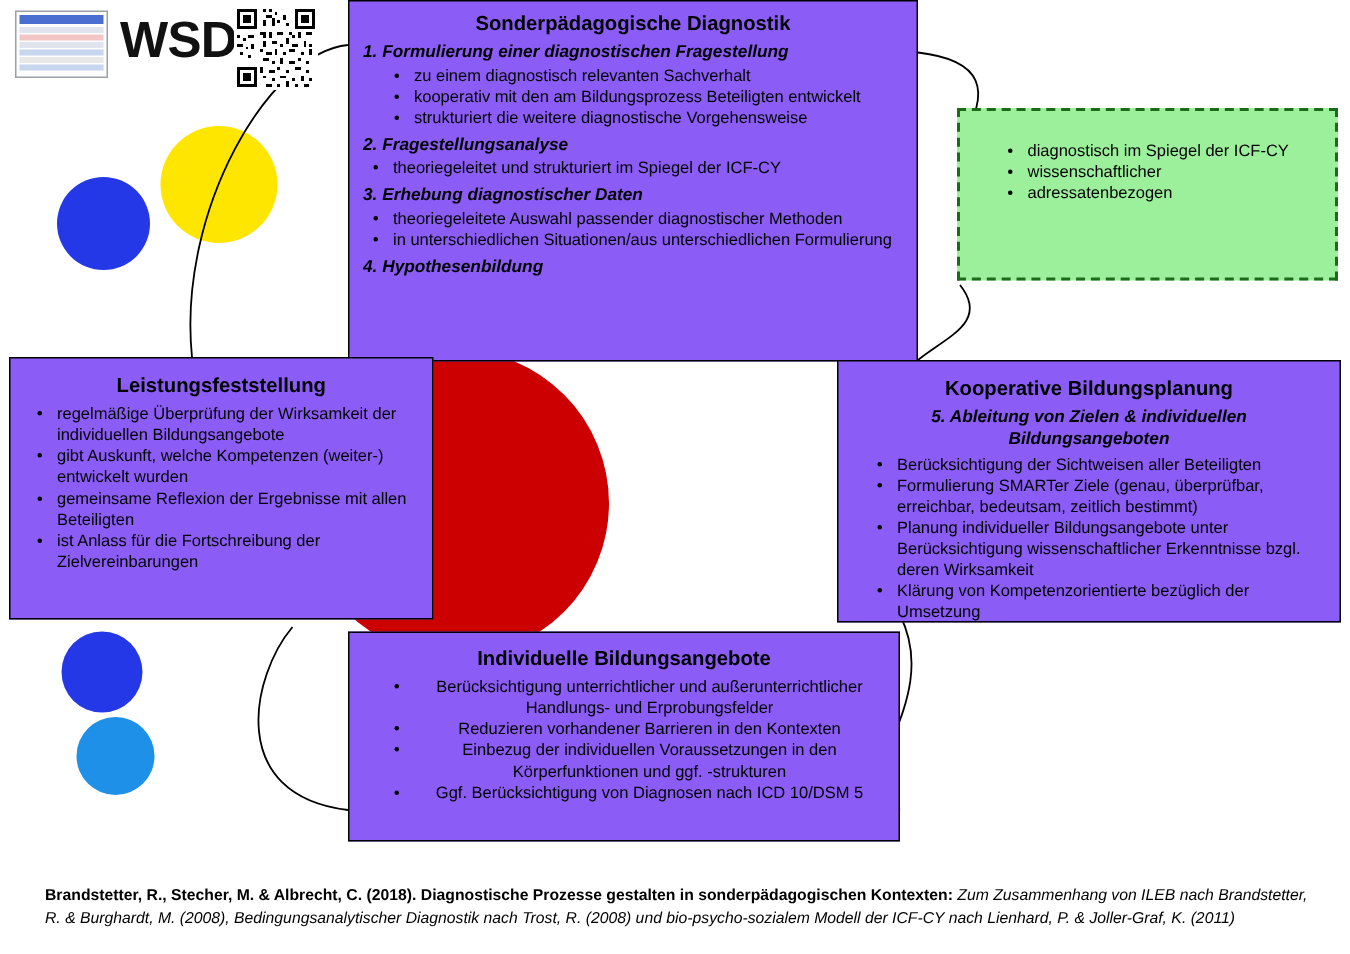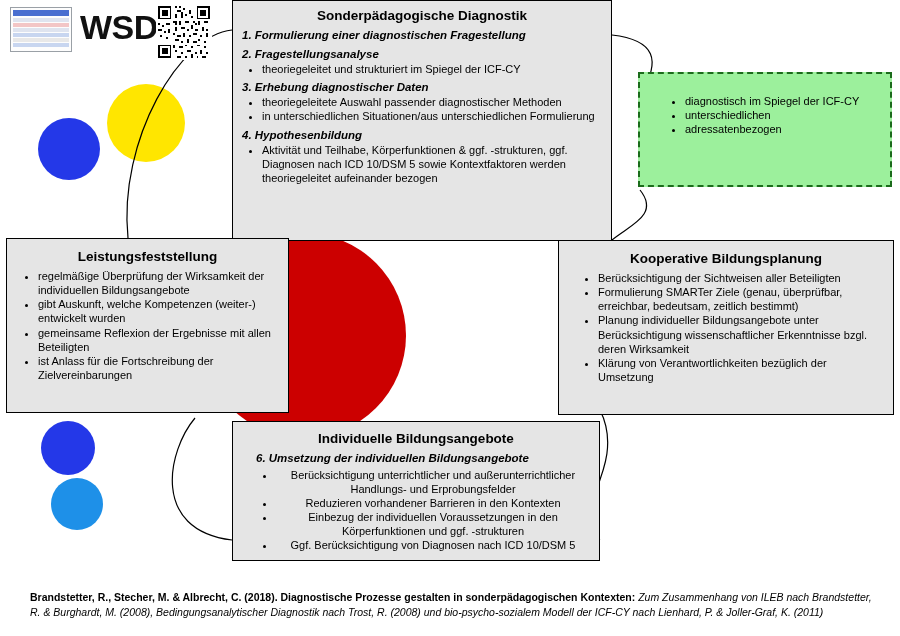--- a/index.html
+++ b/index.html
@@ -19,21 +19,21 @@
     left: 0; top: 0;
     width: 900px; height: 544px; padding-left: 32px;
   }
   .abs { position: absolute; }
 
   
   .circle { border-radius: 50%; }
 
   
   .box {
-    background: #e5e5e5;
+    background: #8b5cf6;
     border: 1px solid #000000;
     box-sizing: border-box;
   }
   .box.dashed-green {
     background: #9cf09c;
     border: 2px dashed #1b6b1b;
   }
   .box-title {
     font-weight: bold;
     font-size: 13.5px;
@@ -204,65 +204,67 @@
           <rect x="20" y="10" width="1" height="1"></rect>
       </g>
     </svg>
   </div>
 
   <div class="abs box" style="left:232px; top:0px; width:380px; height:241px;">
     <div class="inner-pad">
       <div class="box-title">Sonderpädagogische Diagnostik</div>
 
       <div class="sec-head">1. Formulierung einer diagnostischen Fragestellung</div>
+      <ul class="bullets center-ind">
+        <li>zu einem diagnostisch relevanten Sachverhalt</li>
+        <li>kooperativ mit den am Bildungsprozess Beteiligten entwickelt</li>
+        <li>strukturiert die weitere diagnostische Vorgehensweise</li>
+      </ul>
 
       <div class="sec-head">2. Fragestellungsanalyse</div>
       <ul class="bullets">
         <li>theoriegeleitet und strukturiert im Spiegel der ICF-CY</li>
       </ul>
 
       <div class="sec-head">3. Erhebung diagnostischer Daten</div>
       <ul class="bullets">
         <li>theoriegeleitete Auswahl passender diagnostischer Methoden</li>
         <li>in unterschiedlichen Situationen/aus unterschiedlichen Formulierung</li>
       </ul>
 
       <div class="sec-head">4. Hypothesenbildung</div>
-      <ul class="bullets">
-        <li>Aktivität und Teilhabe, Körperfunktionen &amp; ggf. -strukturen, ggf. Diagnosen nach ICD 10/DSM 5 sowie Kontextfaktoren werden theoriegeleitet aufeinander bezogen</li>
-      </ul>
     </div>
   </div>
 
   <div class="abs box dashed-green" style="left:638px; top:72px; width:254px; height:115px;">
     <div class="inner-pad" style="padding-top:14px;">
       <ul class="bullets" style="padding-left:36px; margin-top:6px;">
         <li>diagnostisch im Spiegel der ICF-CY</li>
-        <li>unterschiedlichen</li>
+        <li>wissenschaftlicher</li>
         <li>adressatenbezogen</li>
       </ul>
     </div>
   </div>
 
   <div class="abs box" style="left:558px; top:240px; width:336px; height:175px;">
     <div class="inner-pad" style="padding-top:10px;">
       <div class="box-title">Kooperative Bildungsplanung</div>
+      <div class="sec-head" style="text-align:center;">5. Ableitung von Zielen &amp; individuellen Bildungsangeboten</div>
       <ul class="bullets" style="padding-left:30px; margin-top:3px;">
         <li>Berücksichtigung der Sichtweisen aller Beteiligten</li>
         <li>Formulierung SMARTer Ziele (genau, überprüfbar, erreichbar, bedeutsam, zeitlich bestimmt)</li>
         <li>Planung individueller Bildungsangebote unter Berücksichtigung wissenschaftlicher Erkenntnisse bzgl. deren Wirksamkeit</li>
-        <li>Klärung von Verantwortlichkeiten bezüglich der Umsetzung</li>
+        <li>Klärung von Kompetenzorientierte bezüglich der Umsetzung</li>
       </ul>
     </div>
   </div>
 
   <div class="abs box" style="left:232px; top:421px; width:368px; height:140px;">
     <div class="inner-pad" style="padding-top:9px;">
       <div class="box-title">Individuelle Bildungsangebote</div>
-      <div class="sec-head" style="padding-left:14px;">6. Umsetzung der individuellen Bildungsangebote</div>
       <ul class="bullets" style="padding-left:34px; margin-top:2px;text-align:center;">
         <li>Berücksichtigung unterrichtlicher und außerunterrichtlicher Handlungs- und Erprobungsfelder</li>
         <li>Reduzieren vorhandener Barrieren in den Kontexten</li>
         <li>Einbezug der individuellen Voraussetzungen in den Körperfunktionen und ggf. -strukturen</li>
         <li>Ggf. Berücksichtigung von Diagnosen nach ICD 10/DSM 5</li>
       </ul>
     </div>
   </div>
 
   <div class="abs box" style="left:6px; top:238px; width:283px; height:175px;">

